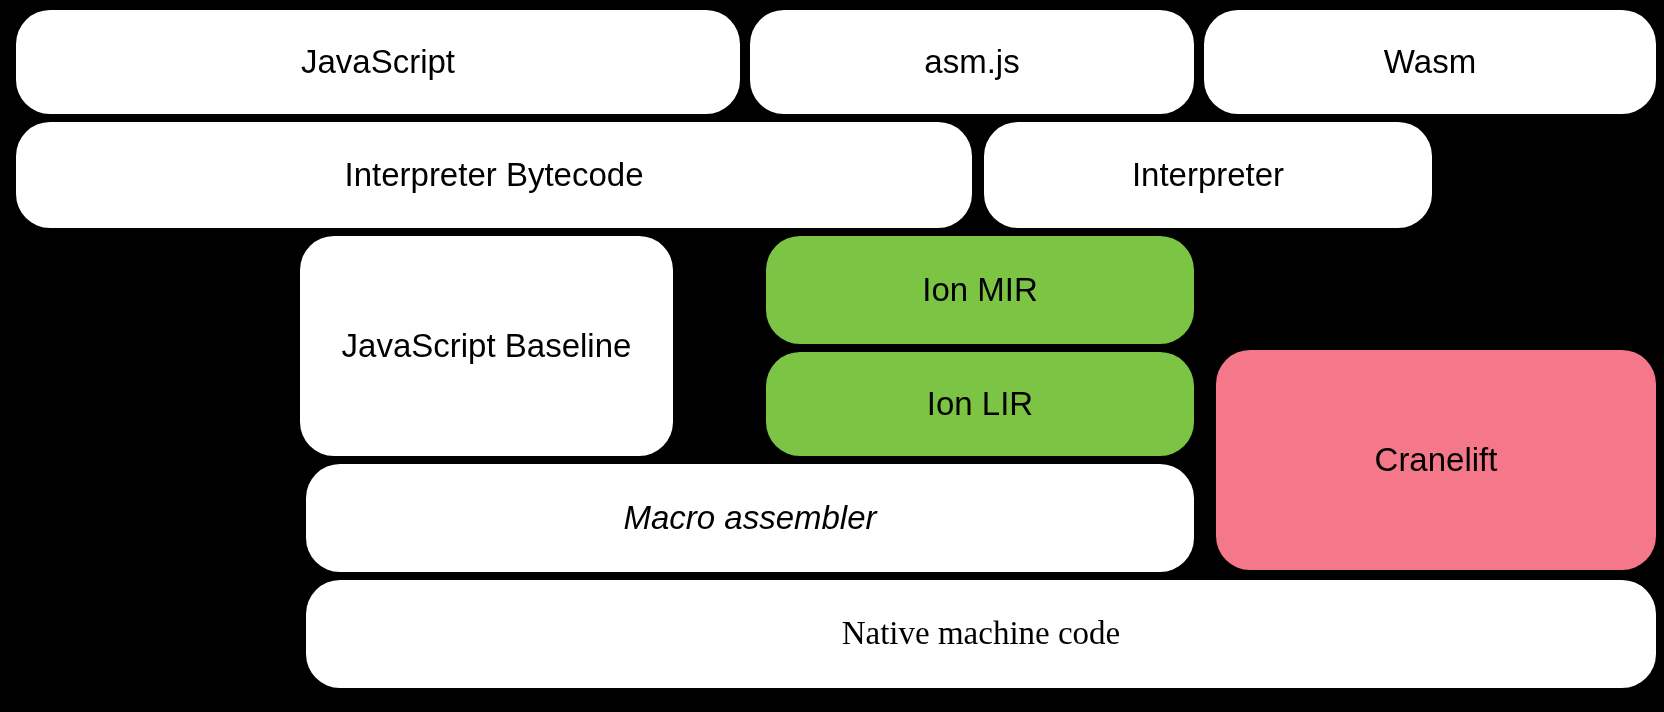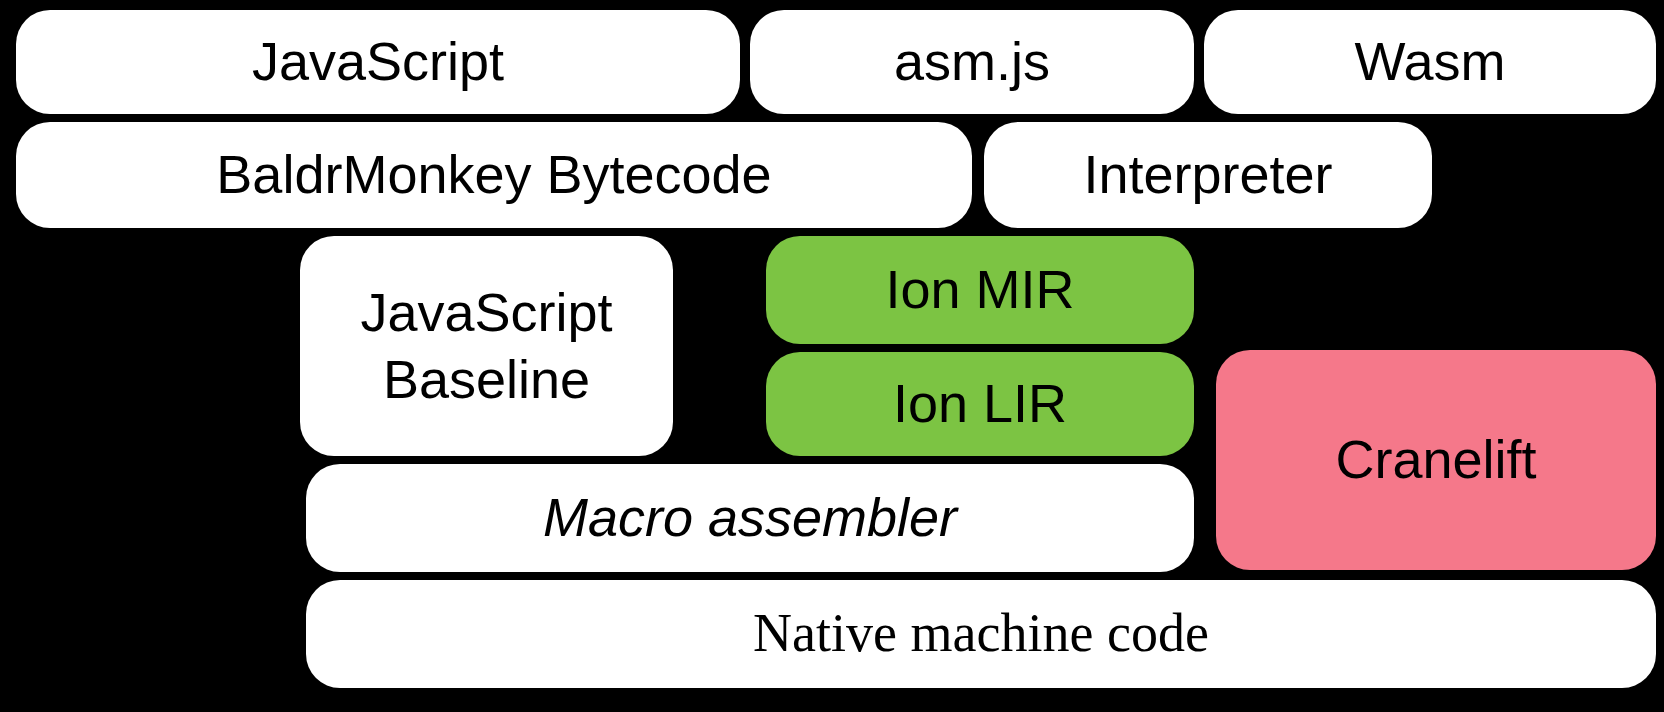--- a/index.html
+++ b/index.html
@@ -17,42 +17,42 @@
   }
   .box {
     position: absolute;
     display: flex;
     align-items: center;
     justify-content: center;
     text-align: center;
     box-sizing: border-box;
     background: var(--color-box, #ffffff);
     color: var(--color-text, #000000);
-    font-size: 54px;
+    font-size: 33px;
     line-height: 1.25;
     border-radius: 34px;
   }
   .box.gray  { background: var(--color-gray,  #ebebeb); }
   .box.green { background: var(--color-green, #7cc443); }
   .box.pink  { background: var(--color-pink,  #f5788a); }
   .wrap2 {
     display: inline-block;
     max-width: 320px;
   }
 </style>
 </head>
 <body>
 
 <div id="stage">
 
   <div class="box" style="left:16px;  top:10px;  width:724px; height:104px;">JavaScript</div>
   <div class="box" style="left:750px; top:10px;  width:444px; height:104px;">asm.js</div>
   <div class="box" style="left:1204px;top:10px;  width:452px; height:104px;">Wasm</div>
 
-  <div class="box" style="left:16px;  top:122px; width:956px; height:106px;">BaldrMonkey Bytecode</div>
+  <div class="box" style="left:16px;  top:122px; width:956px; height:106px;">Interpreter Bytecode</div>
   <div class="box" style="left:984px; top:122px; width:448px; height:106px;">Interpreter</div>
 
 
   <div class="box" style="left:300px; top:236px; width:373px; height:220px;">
     <span class="wrap2">JavaScript Baseline</span>
   </div>
 
   <div class="box green" style="left:766px; top:236px; width:428px; height:108px;">Ion MIR</div>
   <div class="box green" style="left:766px; top:352px; width:428px; height:104px;">Ion LIR</div>
 

